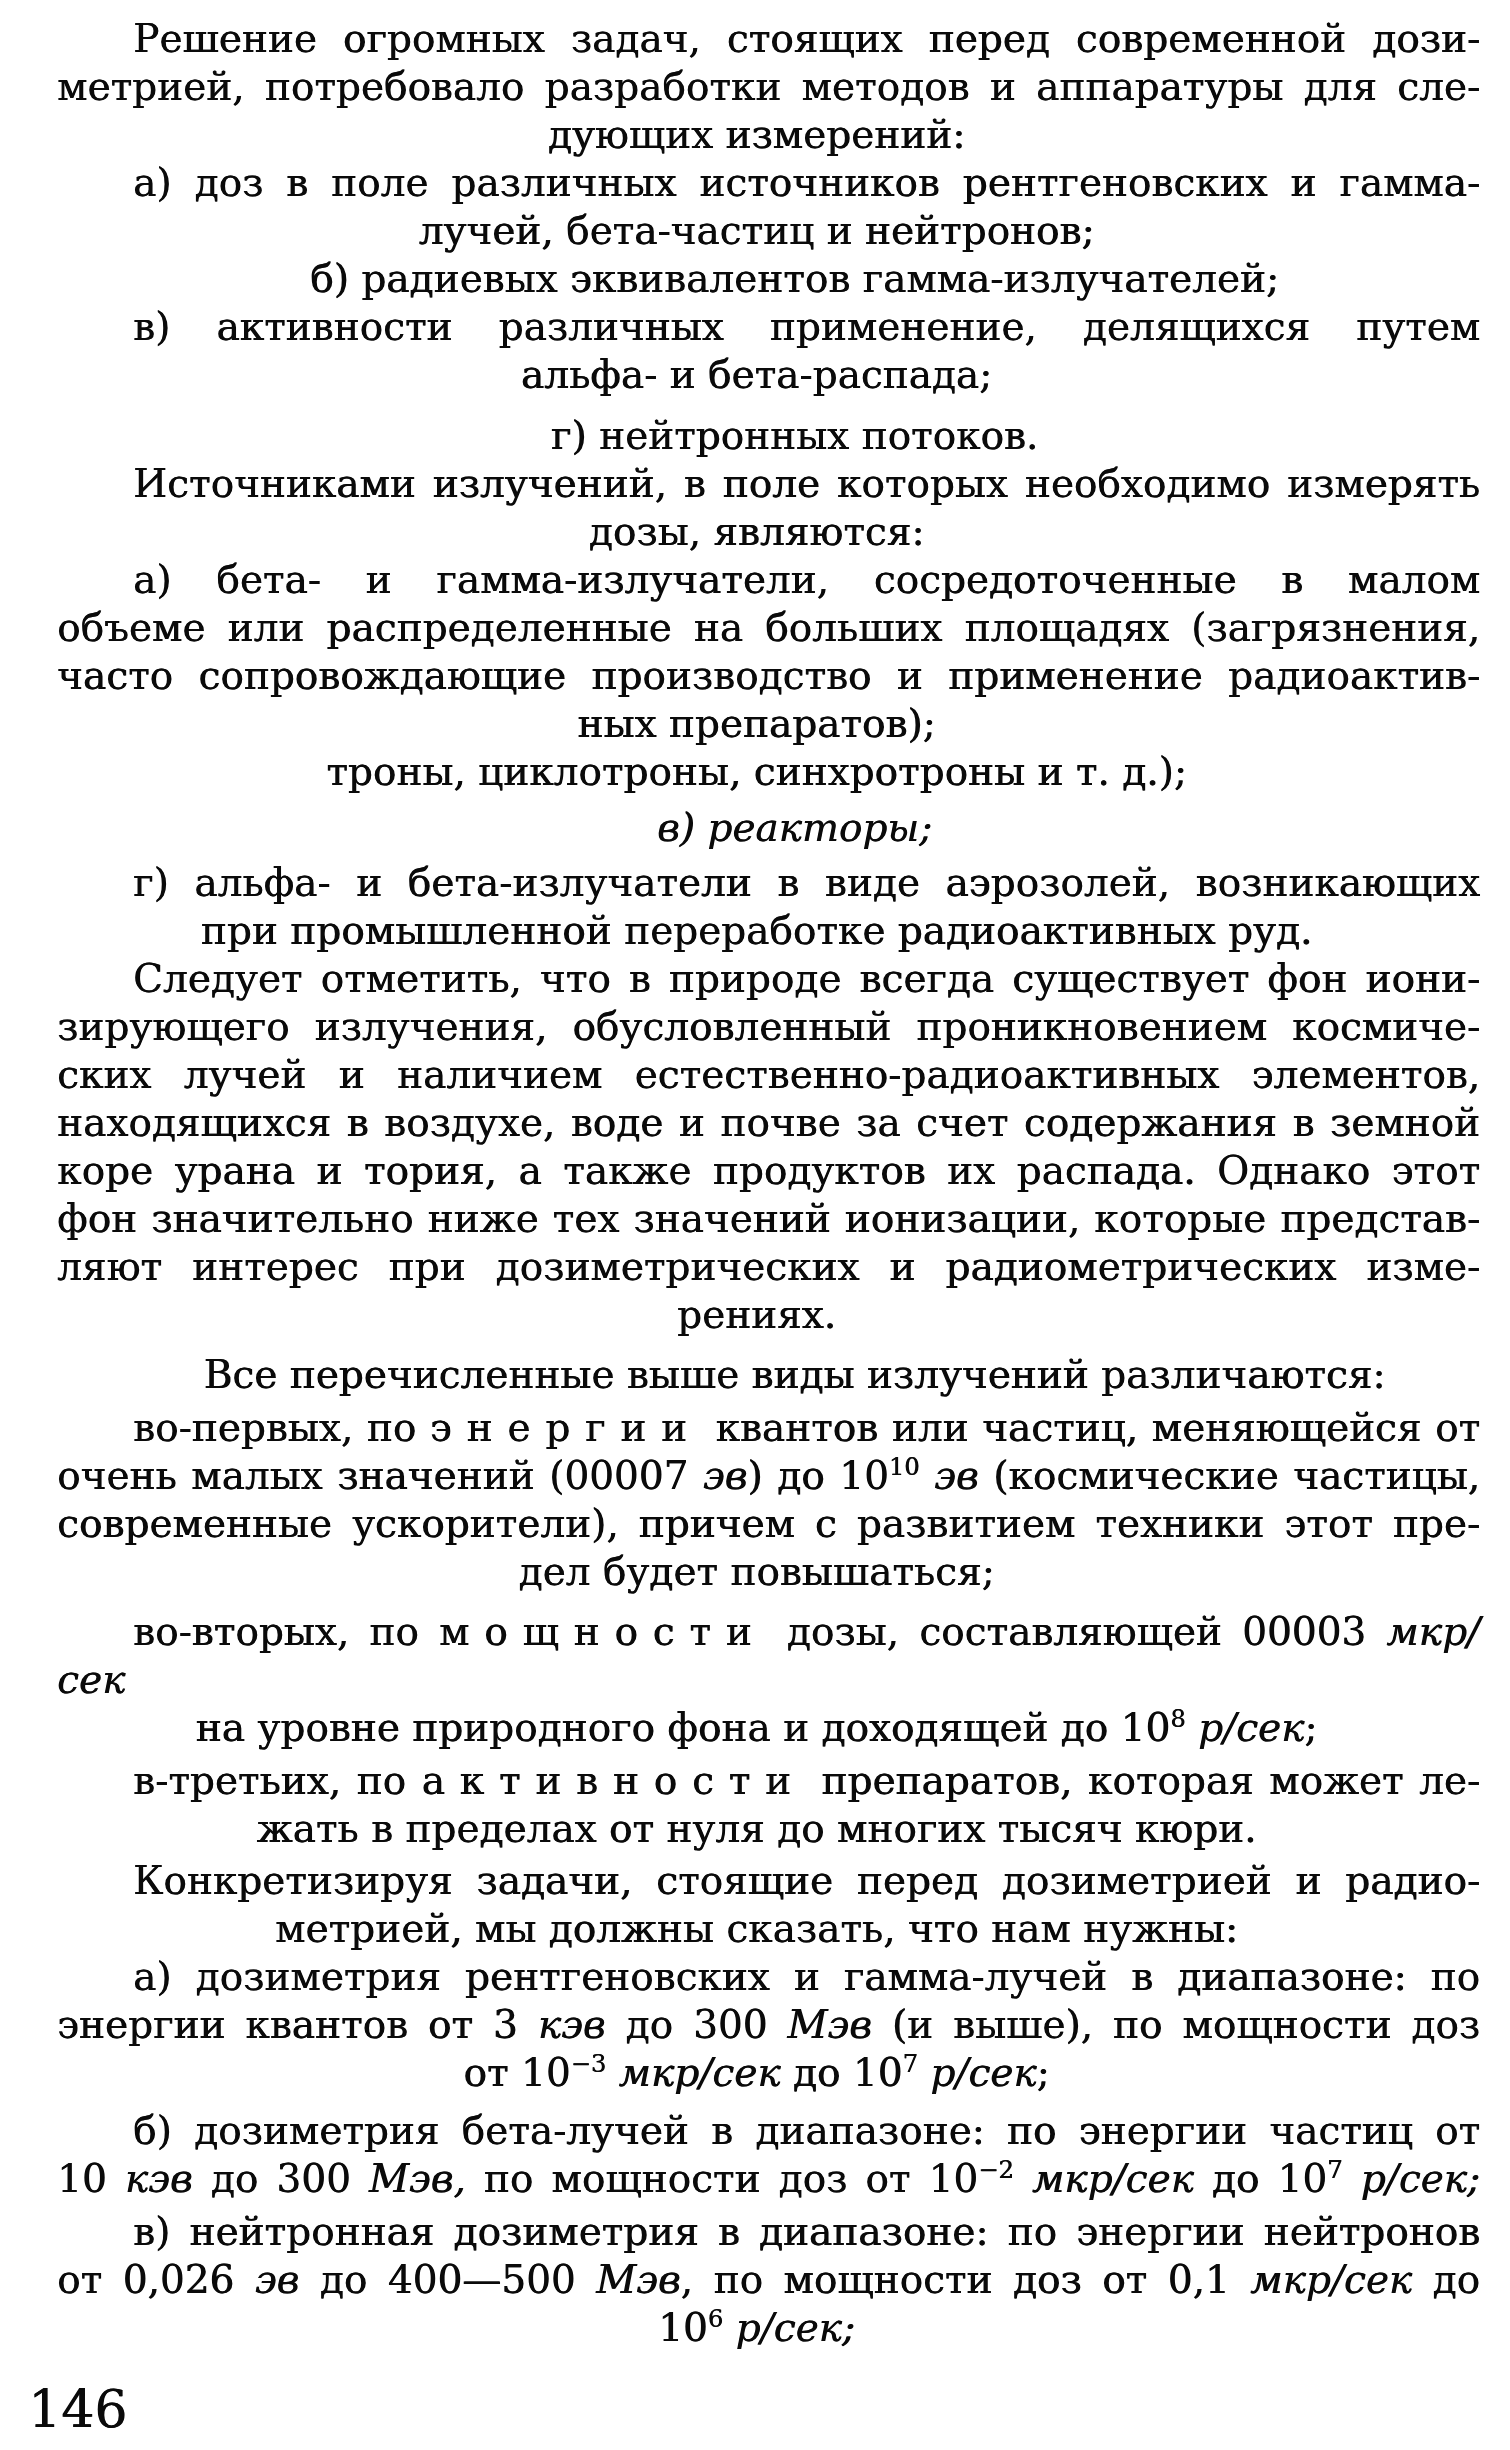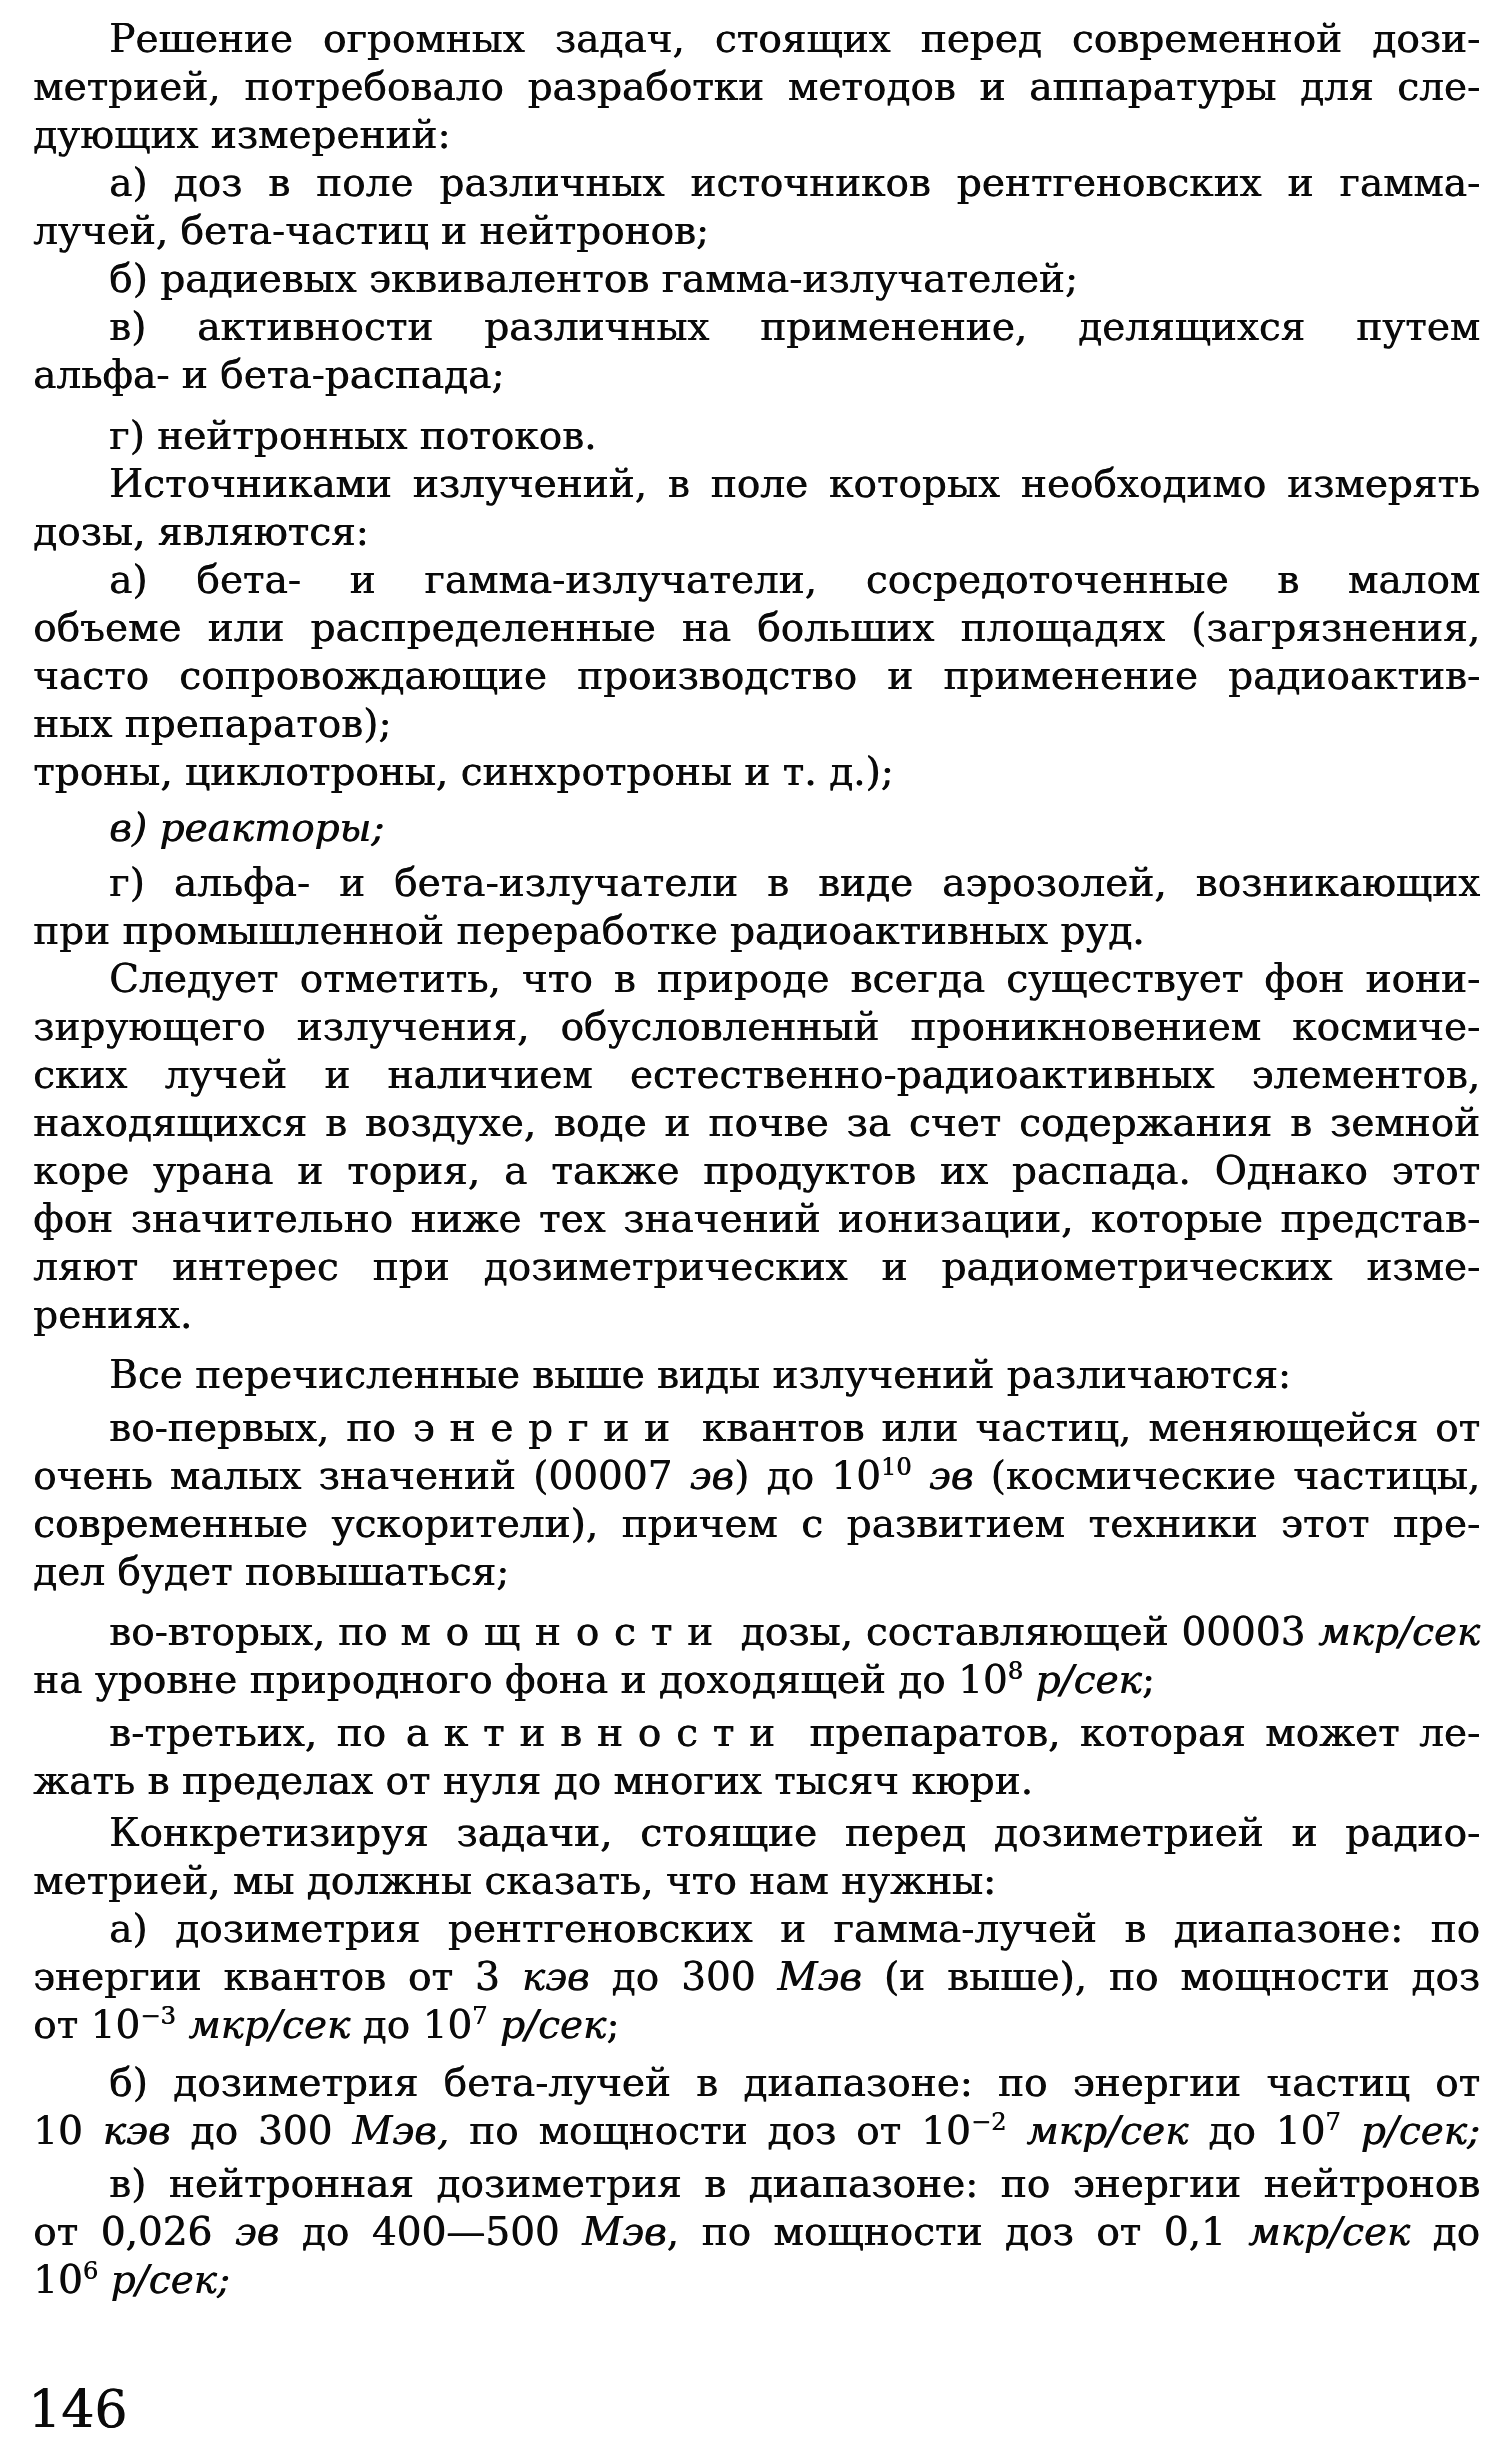--- a/index.html
+++ b/index.html
@@ -18,26 +18,27 @@
     line-height: 48px;
     box-sizing: border-box;
     padding: 15px 30px 0 33px;
     overflow: hidden;
   }
   .text-block {
     width: 100%;
   }
   .line {
     white-space: normal;
-    text-align: left;
+    text-align: center;
     text-shadow: 0.6px 0 0 currentColor;
   }
   .line.just {
     text-align: justify;
     text-align-last: justify;
+    margin-left: 24px;
   }
   .line.indent {
     text-indent: 76px;
   }
   .it {
     font-style: italic;
   }
   .sp {
     letter-spacing: 0.38em;
   }

